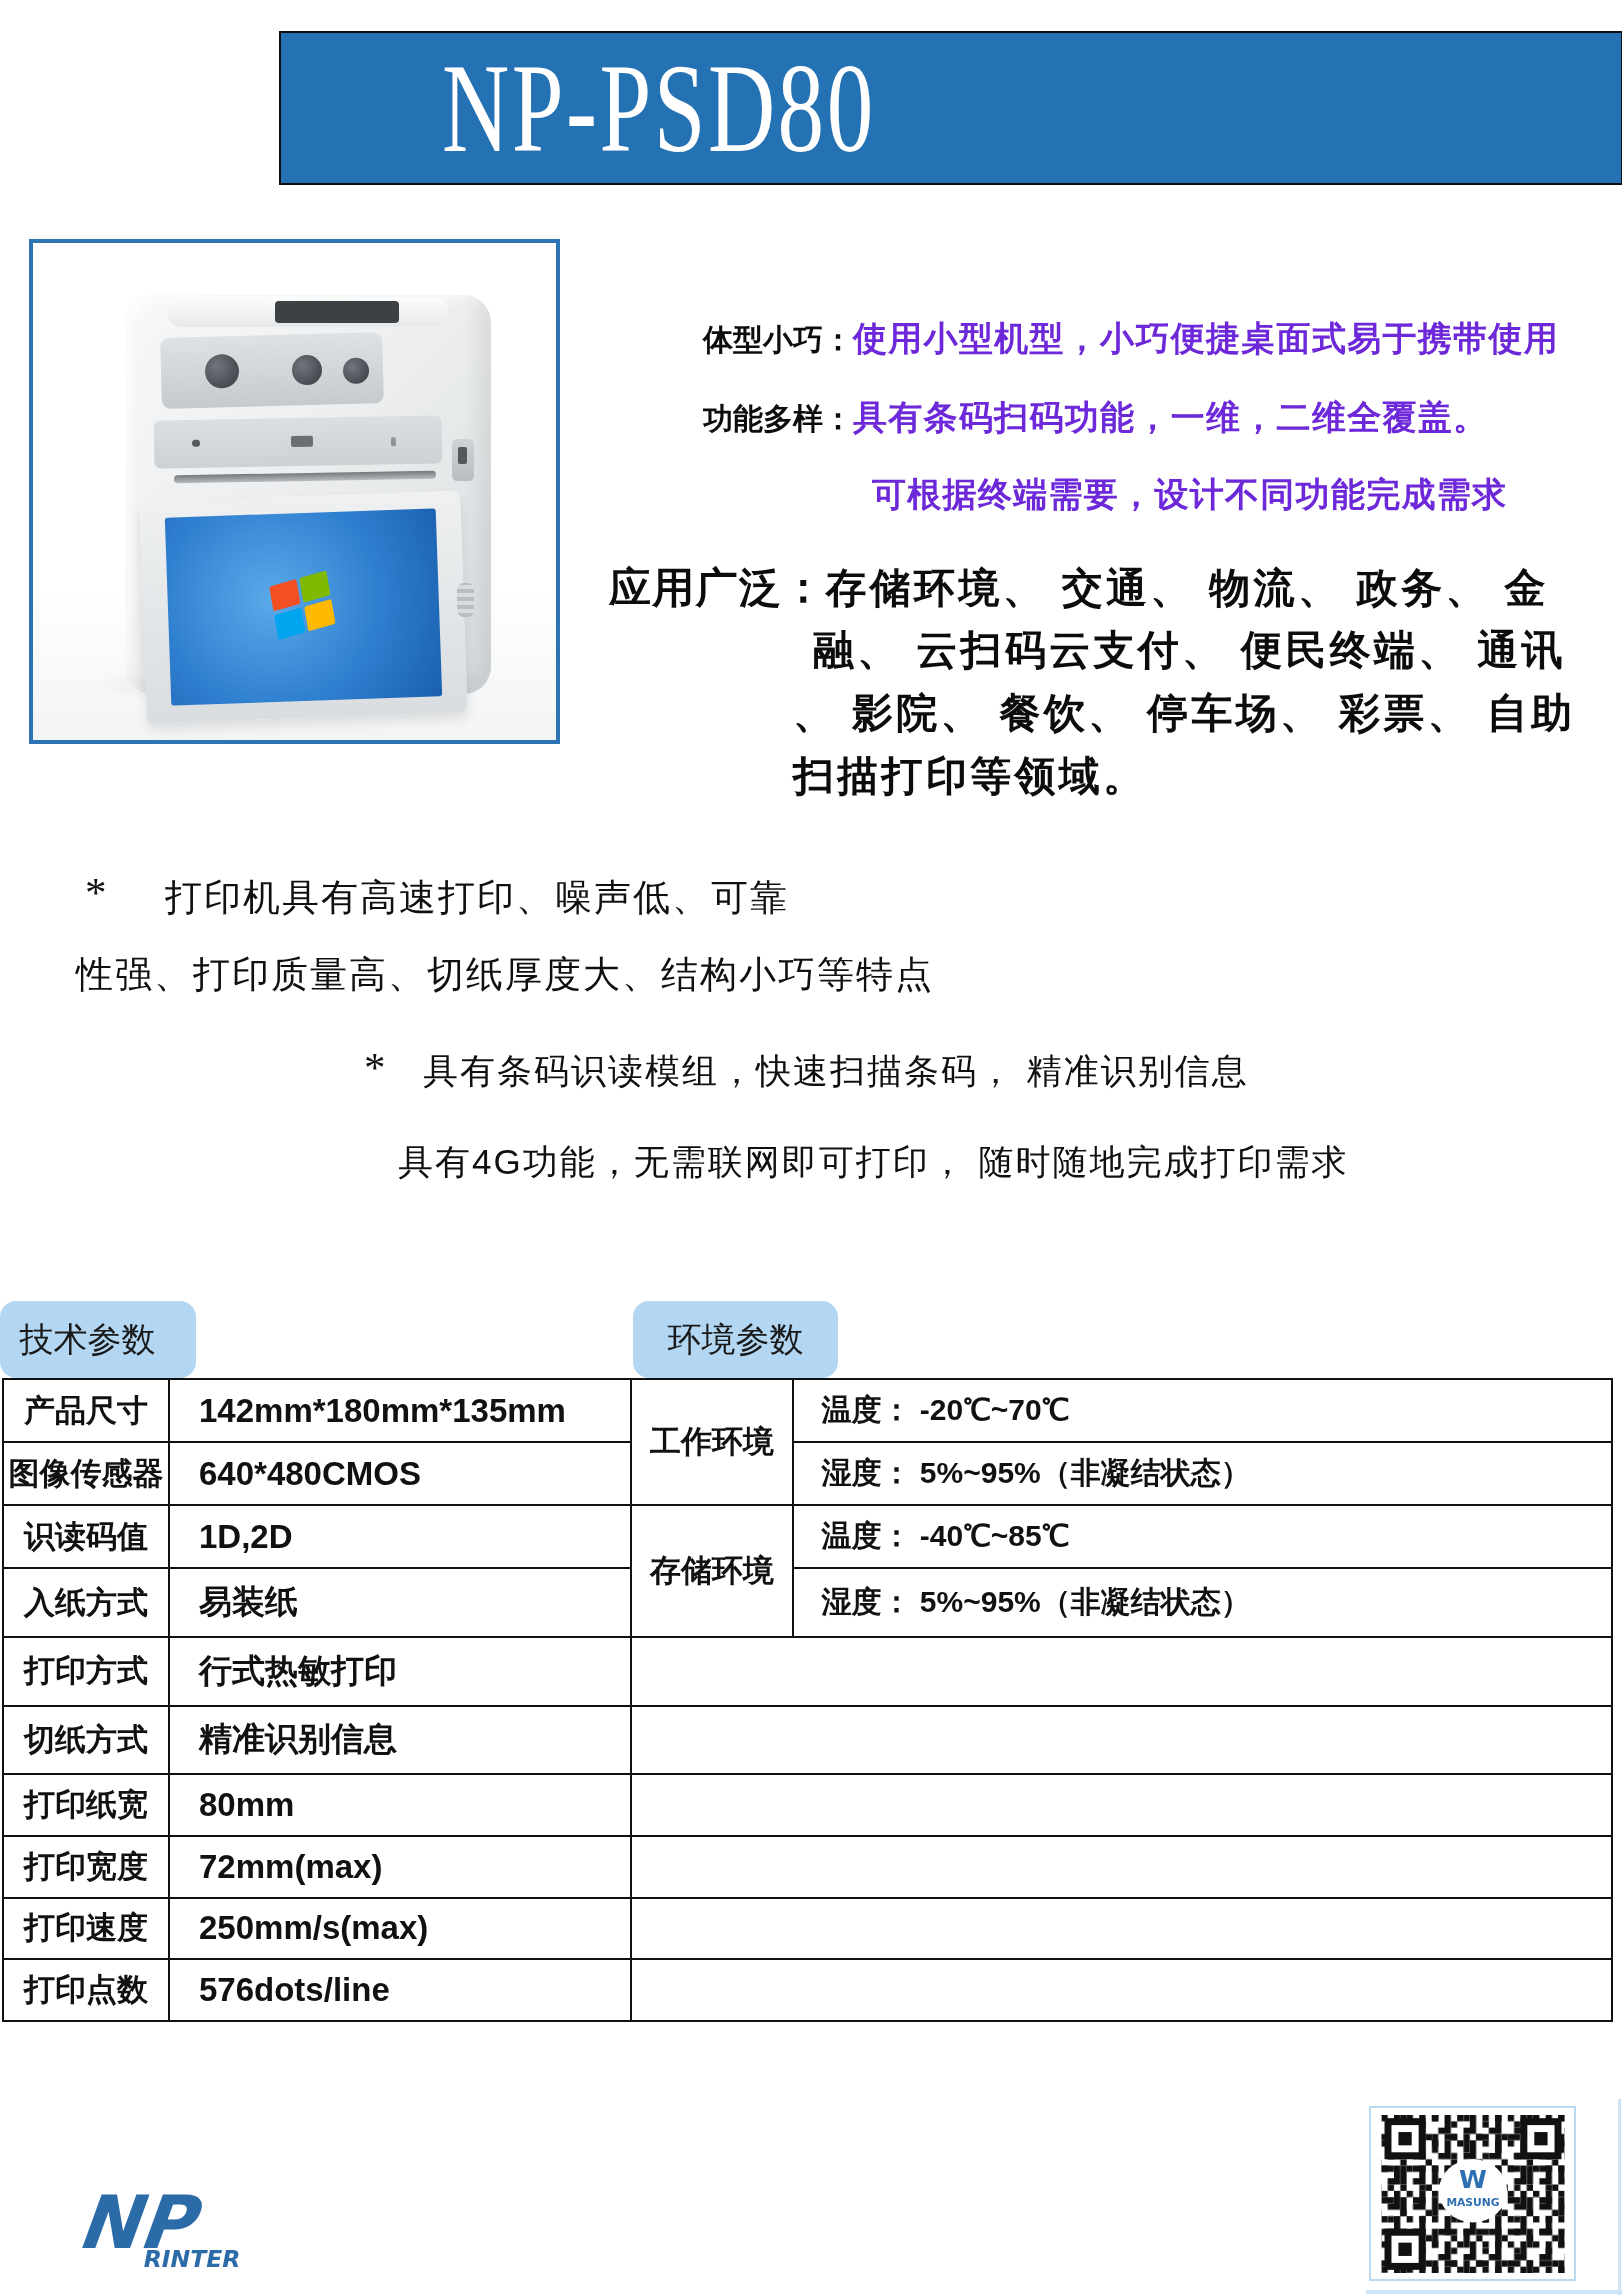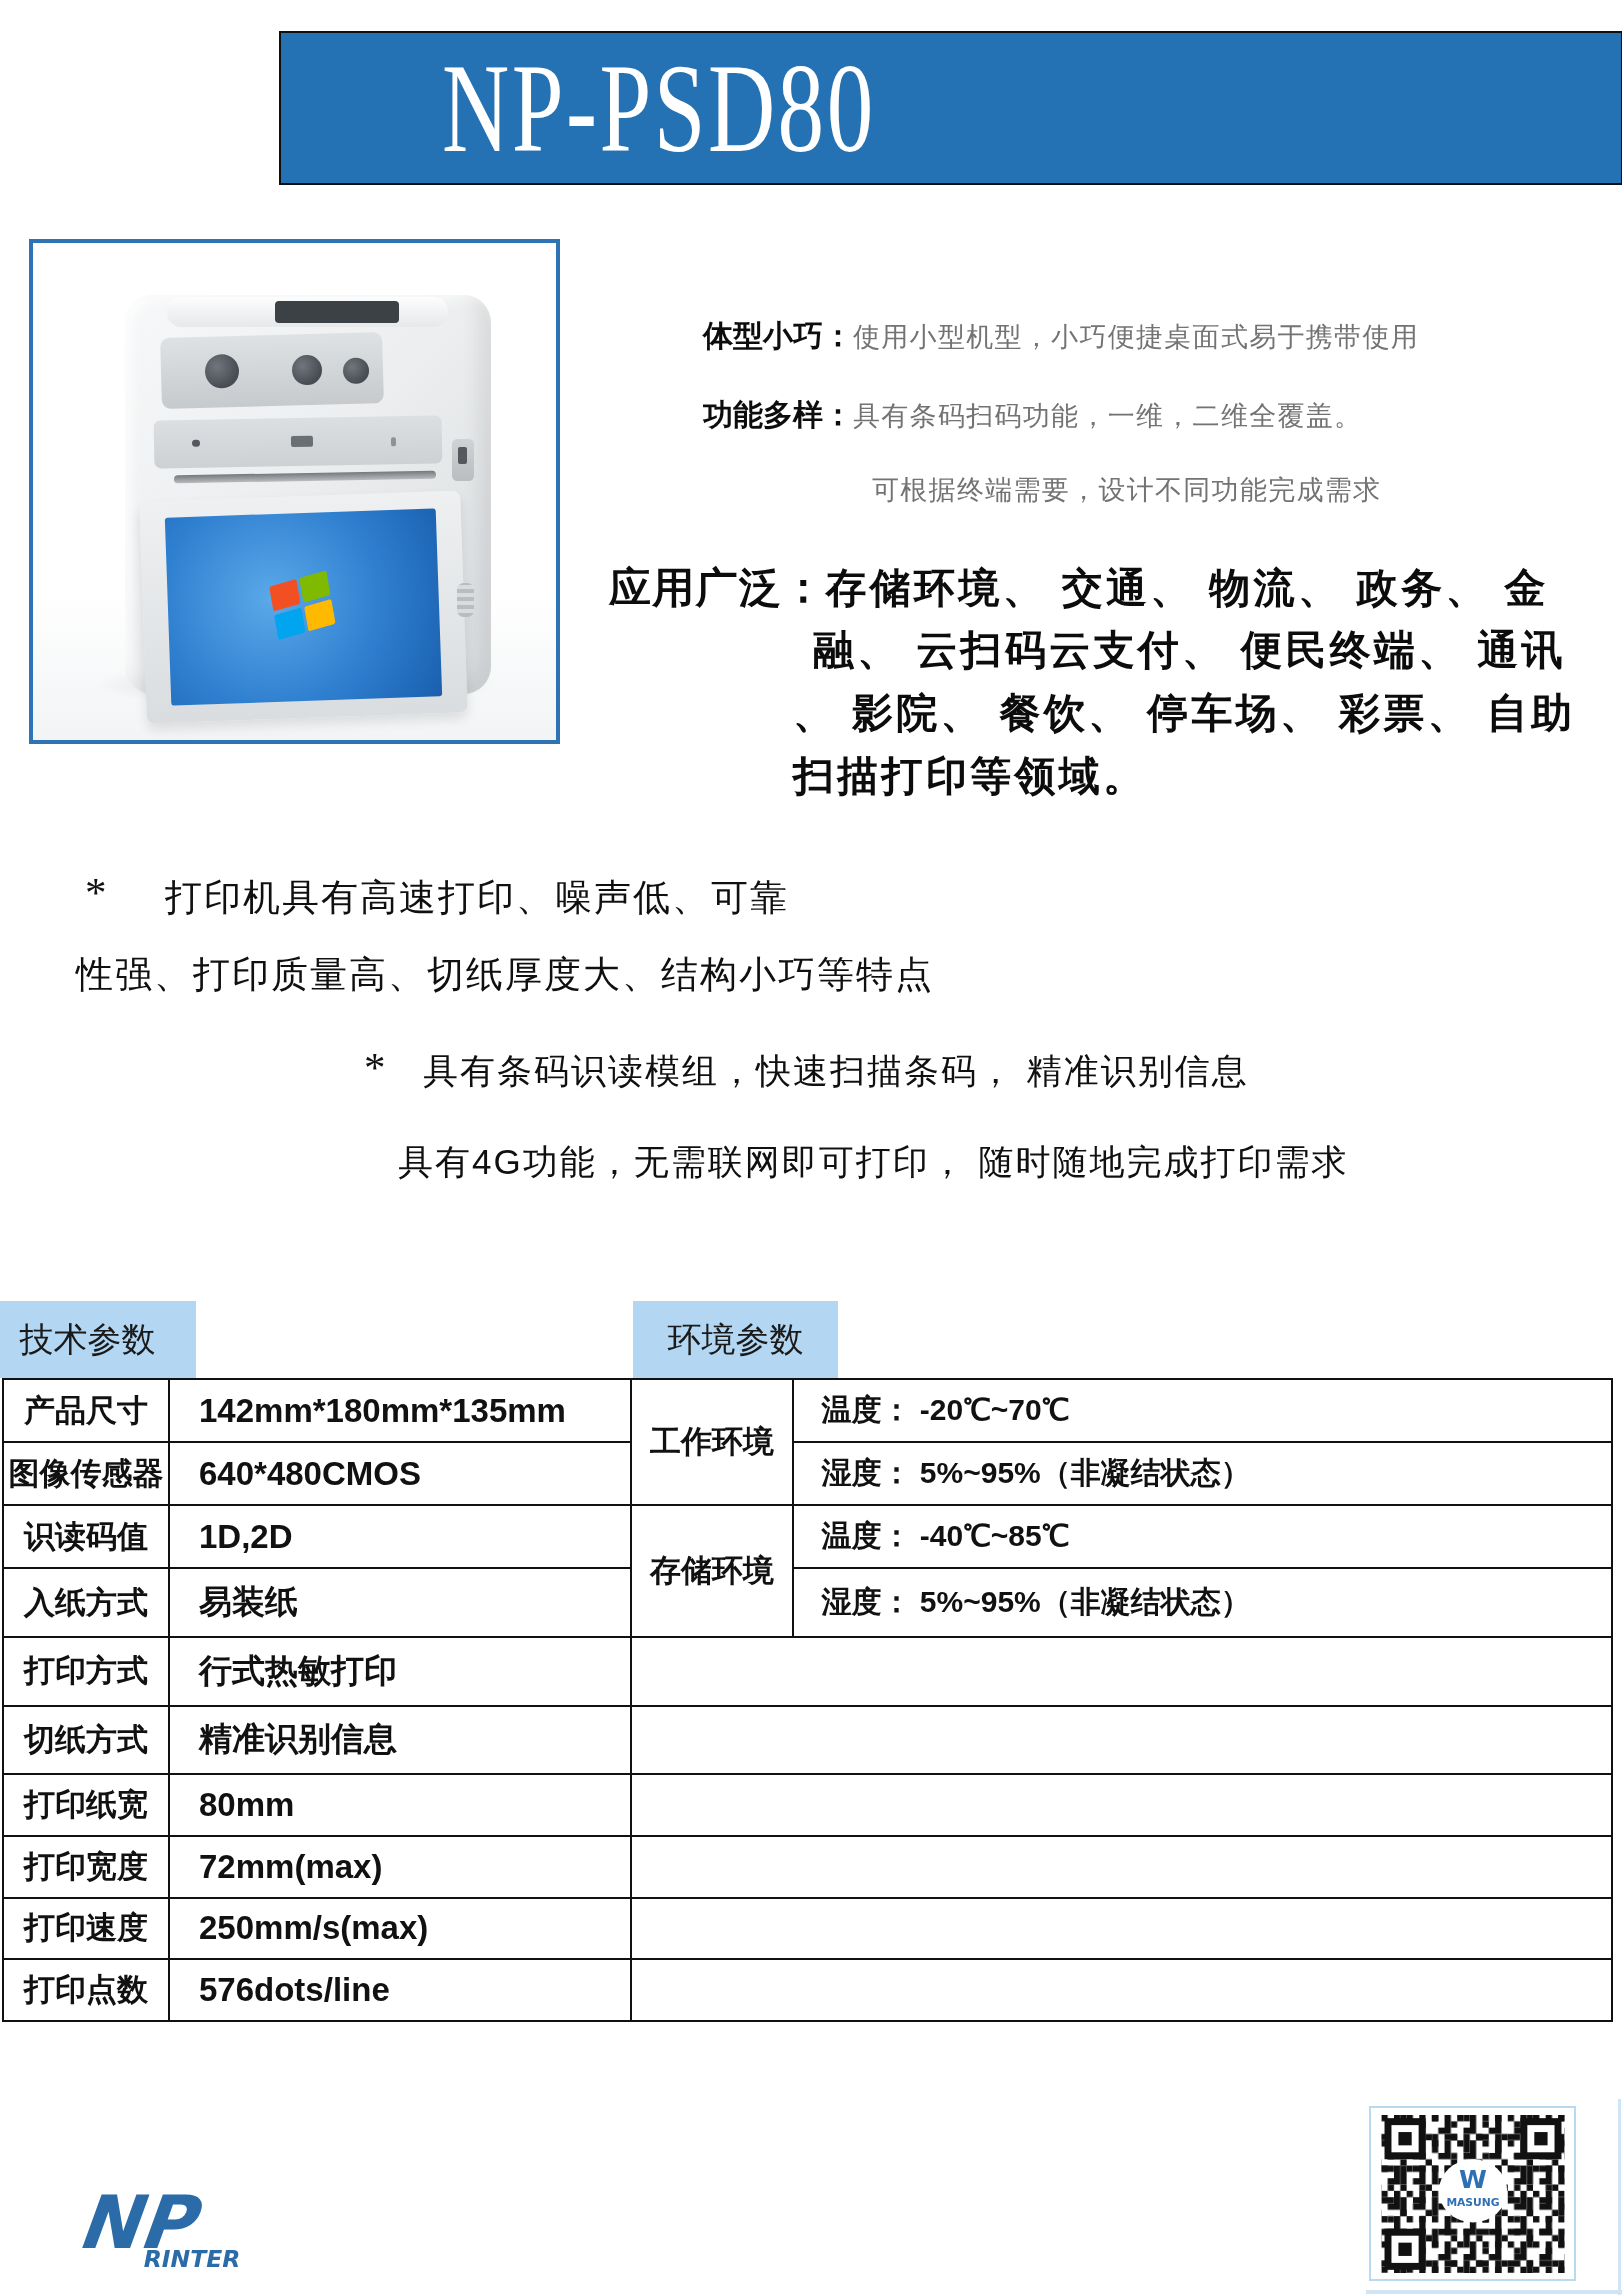--- a/index.html
+++ b/index.html
@@ -55,21 +55,21 @@
   .pane-yellow{left:31px;top:29px;background:#ffb900;}
   .dev-sideport{left:419px;top:196px;width:22px;height:42px;border-radius:5.2px;
     background:linear-gradient(#cfd3d6,#b9bdc0);}
   .dev-sideport-in{position:absolute;left:5.9px;top:7.9px;width:9.2px;height:17px;border-radius:2px;background:#55595e;}
   .dev-speaker{left:424px;top:340px;width:17px;height:34px;border-radius:6.5px;
     background:repeating-linear-gradient(0deg,#b9bdc0 0 3.9px,#d9dcdf 3.9px 7.9px);}
 
   
   .feat{white-space:nowrap;}
   .feat .lbl{font-weight:700;font-size:30px;color:#0d0d0d;}
-  .feat .txt{font-weight:400;font-size:27px;color:#737373;letter-spacing:1.3px;}
+  .feat .txt{font-weight:700;font-size:34px;color:#6d28d9;letter-spacing:1.3px;}
   .f1{left:703px;top:316px;}
   .f2{left:703px;top:395px;}
   .f3{left:872px;top:472px;}
 
   .app-line{white-space:nowrap;font-size:41px;font-weight:600;color:#0c0c0c;letter-spacing:3.3px;}
   .app1{left:609px;top:560px;}
   .app1 .lbl{font-weight:800;font-size:42px;letter-spacing:1.3px;}
   .app2{left:793px;top:623px;margin-left:20px;}
   .app3{left:793px;top:686px;}
   .app4{left:793px;top:749px;text-align:center;}
@@ -79,21 +79,21 @@
   .bullet{white-space:nowrap;font-size:37px;font-weight:500;color:#101010;letter-spacing:2px;}
   .b1s{left:85px;top:868px;}
   .b1l1{left:165px;top:873px;}
   .b1l2{left:76px;top:950px;}
   .b2s{left:364px;top:1043px;}
   .b2l1{left:423px;top:1048px;font-size:35px;}
   .b2l2{left:398px;top:1119px;font-size:35px;margin-top:20px;}
 
   
   .tab{height:77px;background:#b3d7f2;box-sizing:border-box;font-size:34px;font-weight:500;
-    color:#1a1a1a;display:flex;align-items:center;}
+    color:#1a1a1a;display:flex;align-items:center;border-radius:16px;}
   .tab-left{left:0;top:1301px;width:196px;padding-left:19.6px;}
   .tab-right{left:633px;top:1301px;width:205px;justify-content:center;}
 
   
   .spec-table{left:2px;top:1378px;width:1611px;height:644px;}
   table{width:100%;height:100%;border-collapse:collapse;table-layout:fixed;}
   td{border:2.6px solid #111;box-sizing:border-box;font-weight:700;overflow:hidden;}
   td.lab{text-align:center;font-size:31px;padding:0 2.6px;}
   td.val{font-size:33px;padding-left:29px;}
   td.envg{text-align:center;font-size:31px;}

